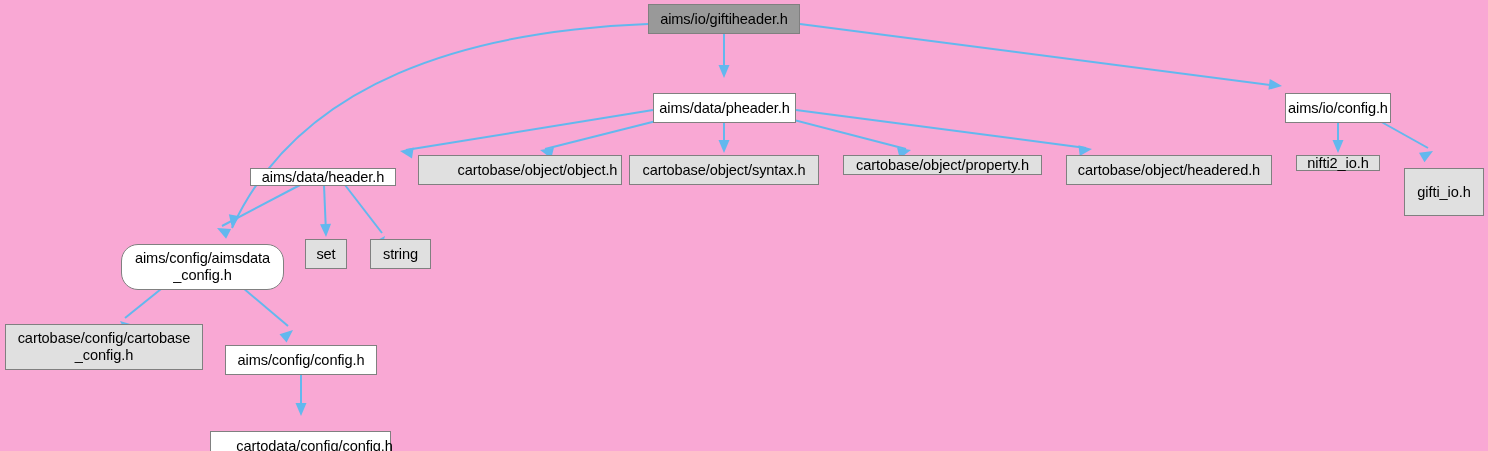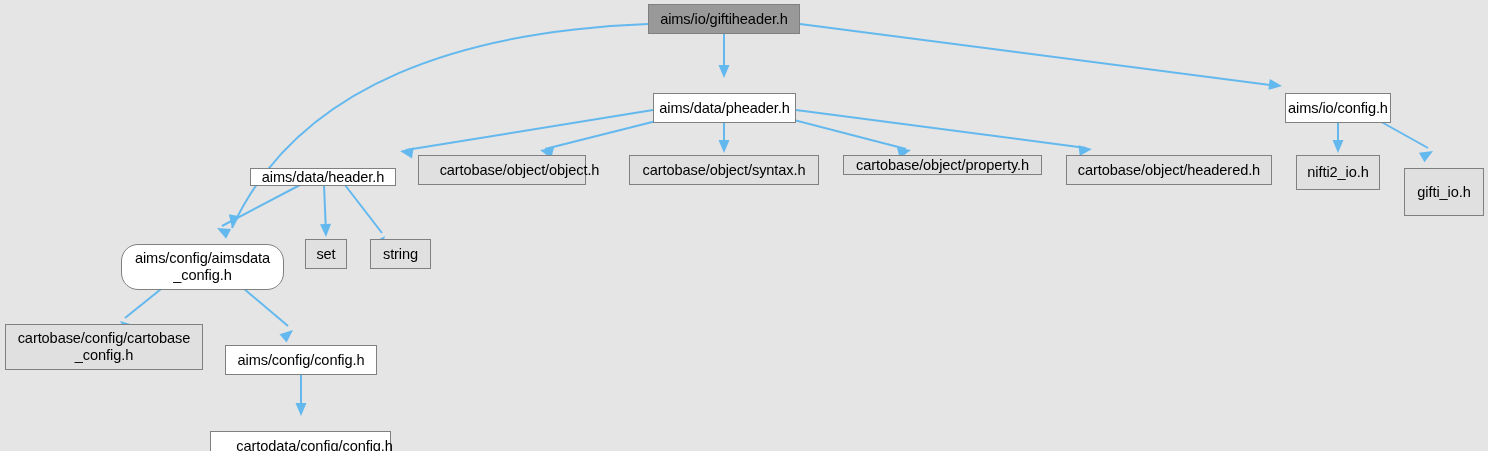--- a/index.html
+++ b/index.html
@@ -7,21 +7,21 @@
     padding: 0;
     background: #000000;
   }
   body {
     font-family: "Liberation Sans", sans-serif;
   }
   #graph {
     position: relative;
     width: 1488px;
     height: 451px;
-    background: #e5e5e5;
+    background: #f9a8d4;
     overflow: hidden;
   }
   #edge-layer {
     position: absolute;
     left: 0;
     top: 0;
     width: 1488px;
     height: 451px;
     pointer-events: none;
   }
@@ -114,25 +114,25 @@
         <path d="M 301,362 L 301,412" fill="none" stroke="#63b8ee" stroke-width="2"></path>
         <polygon points="0,0 -13,-5.5 -13,5.5" fill="#63b8ee" transform="translate(301,416) rotate(90)"></polygon>
       </g>
     </svg>
 
   <div id="node-layer">
       <div class="node fill-root" style="left: 648px; top: 4px; width: 152px; height: 30px;">aims/io/giftiheader.h</div>
       <div class="node fill-white" style="left: 653px; top: 80px; width: 143px; height: 30px;">aims/data/pheader.h</div>
       <div class="node fill-white" style="left: 1285px; top: 80px; width: 106px; height: 30px;">aims/io/config.h</div>
       <div class="node fill-white" style="left: 250px; top: 155px; width: 146px; height: 18px;">aims/data/header.h</div>
-      <div class="node fill-gray" style="left: 418px; top: 155px; width: 168px; height: 30px; padding-left: 35px;">cartobase/object/object.h</div>
+      <div class="node fill-gray" style="left: 418px; top: 155px; width: 204px; height: 30px; padding-left: 35px;">cartobase/object/object.h</div>
       <div class="node fill-gray" style="left: 629px; top: 155px; width: 190px; height: 30px;">cartobase/object/syntax.h</div>
       <div class="node fill-gray" style="left: 843px; top: 155px; width: 199px; height: 20px;">cartobase/object/property.h</div>
       <div class="node fill-gray" style="left: 1066px; top: 155px; width: 206px; height: 30px;">cartobase/object/headered.h</div>
-      <div class="node fill-gray" style="left: 1296px; top: 155px; width: 84px; height: 35px;">nifti2_io.h</div>
+      <div class="node fill-gray" style="left: 1296px; top: 155px; width: 84px; height: 16px;">nifti2_io.h</div>
       <div class="node fill-gray" style="left: 1404px; top: 155px; width: 80px; height: 48px; margin-top: 13px;">gifti_io.h</div>
       <div class="node fill-white" style="left: 121px; top: 231px; width: 163px; height: 46px; border-radius: 17px;">aims/config/aimsdata
 _config.h</div>
       <div class="node fill-gray" style="left: 305px; top: 239px; width: 42px; height: 30px;">set</div>
       <div class="node fill-gray" style="left: 370px; top: 239px; width: 61px; height: 30px;">string</div>
       <div class="node fill-gray" style="left: 5px; top: 324px; width: 198px; height: 46px;">cartobase/config/cartobase
 _config.h</div>
       <div class="node fill-white" style="left: 225px; top: 332px; width: 152px; height: 30px;">aims/config/config.h</div>
       <div class="node fill-white" style="left: 210px; top: 418px; width: 181px; height: 30px; padding-left: 28px;">cartodata/config/config.h</div>
     </div>

